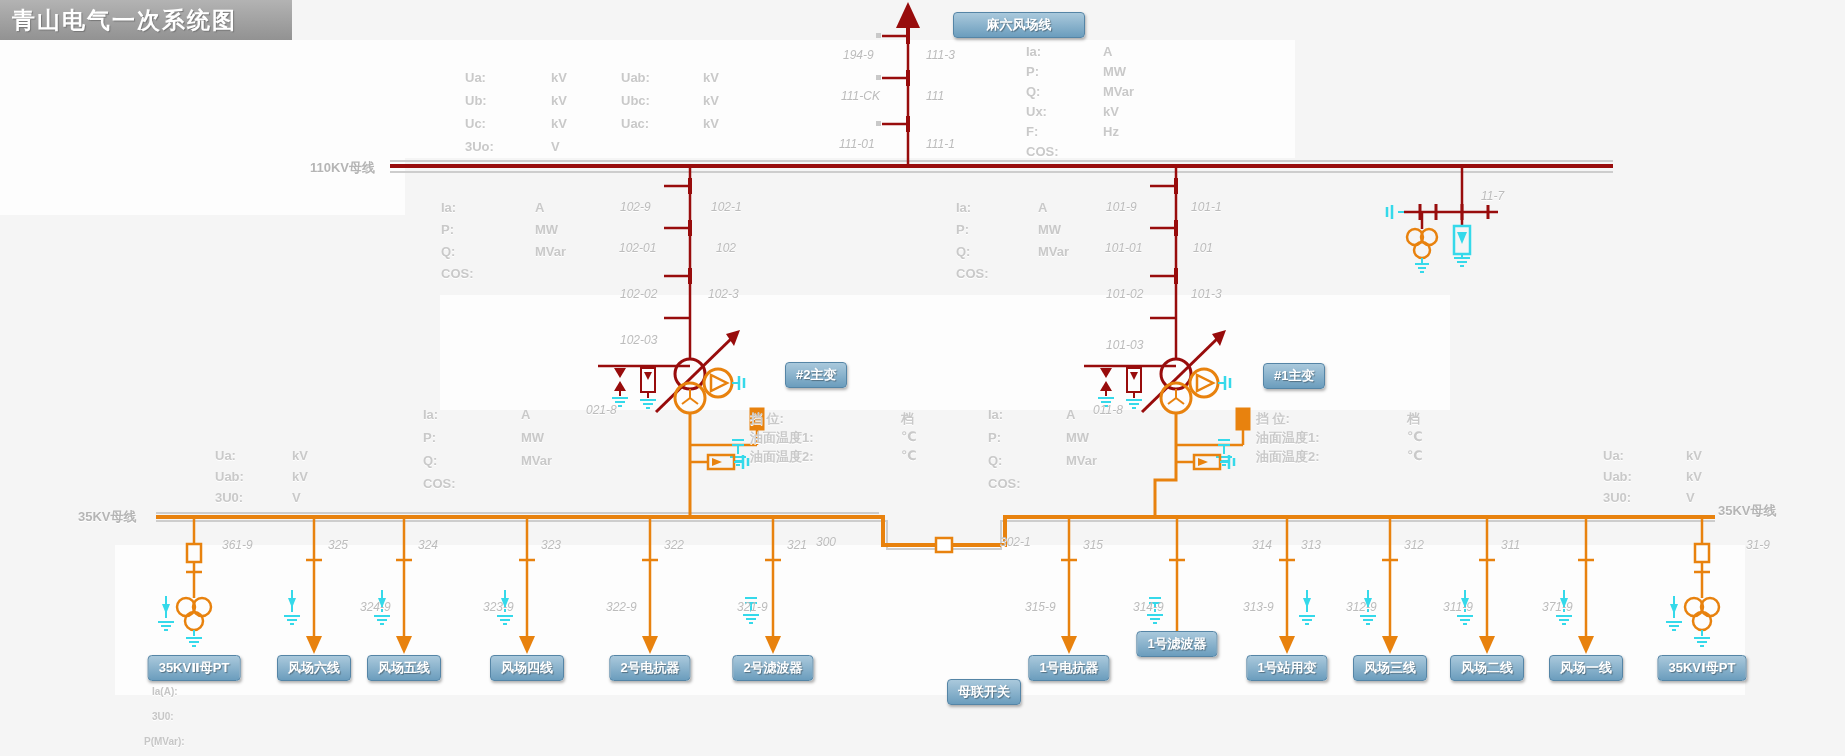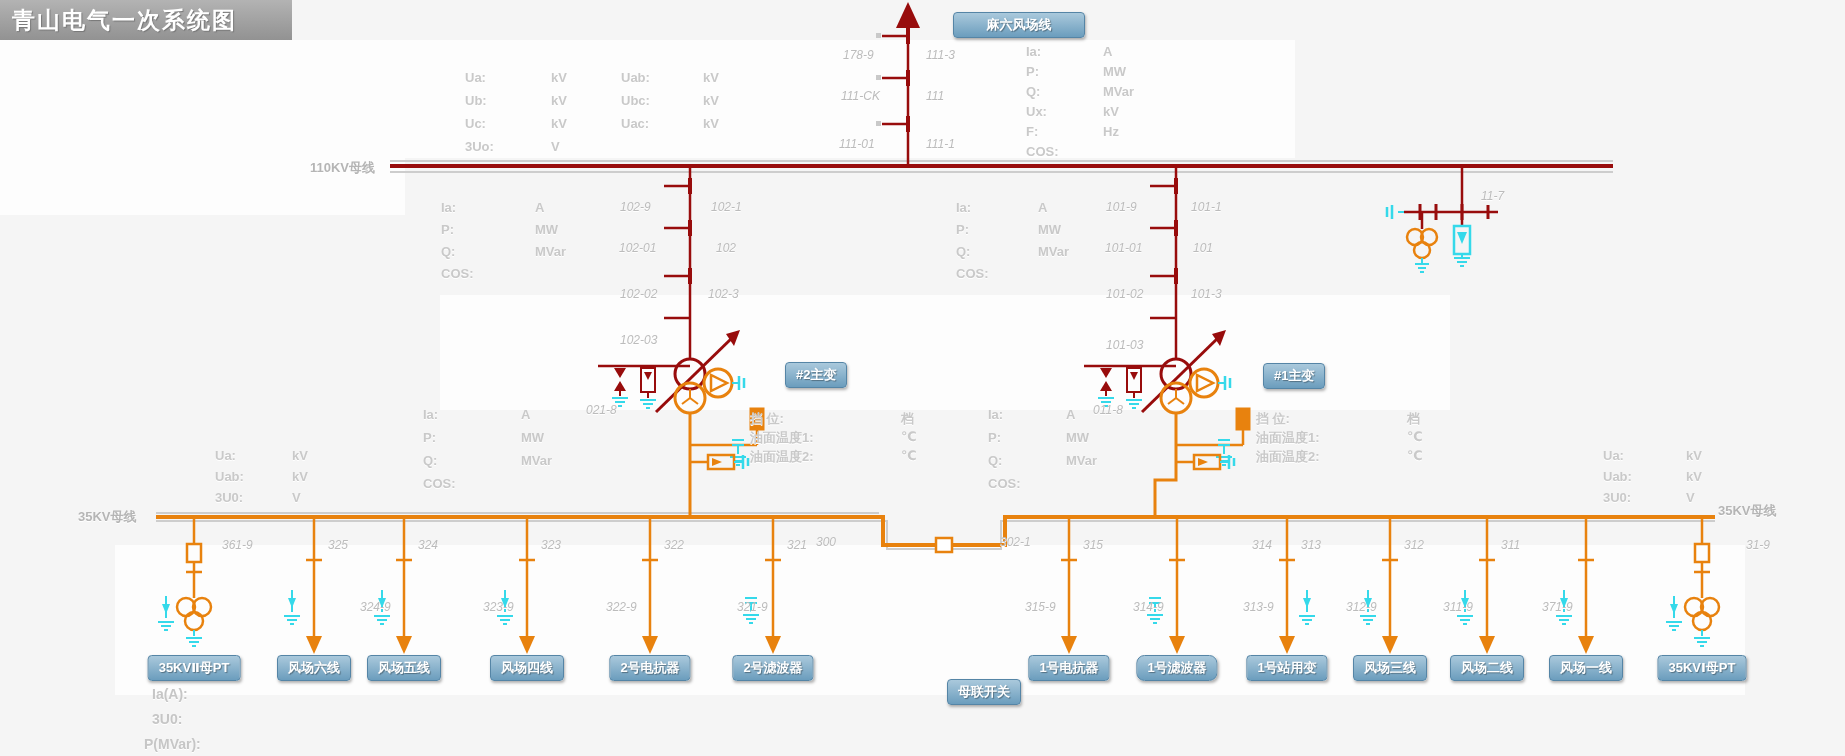--- a/index.html
+++ b/index.html
@@ -14,21 +14,21 @@
   .lbl{position:absolute;font-style:italic;font-size:12px;color:#bcbcbc;white-space:nowrap;
        text-shadow:0 1px 0 #fff;}
   .meas{font-style:normal;font-size:13px;font-weight:bold;color:#c9c9c9;}
   .buslbl{position:absolute;font-size:13px;font-weight:bold;color:#b5b5b5;white-space:nowrap;
           text-shadow:0 1px 0 #fff;}
   .badge{position:absolute;background:linear-gradient(#aac9dc,#6b9dbd);
     border:1px solid #5585a6;border-radius:4px;color:#fff;font-size:13px;font-weight:bold;
     padding:3px 10px;white-space:nowrap;box-shadow:1px 2px 3px rgba(0,0,0,.3);
     text-shadow:1px 1px 1px rgba(0,0,0,.35);}
   .badge.center{transform:translateX(-50%);}
-  .corner{position:absolute;font-size:14px;font-weight:bold;color:#c6c6c6;white-space:nowrap;
+  .corner{position:absolute;font-size:10px;font-weight:bold;color:#c6c6c6;white-space:nowrap;
           text-shadow:0 1px 0 #fff;}
 </style>
 </head>
 <body>
 
 <div class="patch" style="left:0;top:40px;width:405px;height:175px;"></div>
 <div class="patch" style="left:405px;top:40px;width:890px;height:118px;"></div>
 <div class="patch" style="left:440px;top:295px;width:1010px;height:115px;"></div>
 <div class="patch" style="left:115px;top:545px;width:1630px;height:150px;"></div>
 
@@ -313,21 +313,21 @@
 <div class="badge" style="left:1263px;top:363px;">#1主变</div>
 
 <div class="buslbl" style="left:310px;top:159px;">110KV母线</div>
 <div class="buslbl" style="left:78px;top:508px;">35KV母线</div>
 <div class="buslbl" style="left:1718px;top:502px;">35KV母线</div>
 
 <div class="corner" style="left:152px;top:686px;">Ia(A):</div>
 <div class="corner" style="left:152px;top:711px;">3U0:</div>
 <div class="corner" style="left:144px;top:736px;">P(MVar):</div>
 
-<div class="lbl" style="left: 843px; top: 48px;">178-9</div>
+<div class="lbl" style="left: 843px; top: 48px;">194-9</div>
 <div class="lbl" style="left: 926px; top: 48px;">111-3</div>
 <div class="lbl" style="left: 841px; top: 89px;">111-CK</div>
 <div class="lbl" style="left: 926px; top: 89px;">111</div>
 <div class="lbl" style="left: 839px; top: 137px;">111-01</div>
 <div class="lbl" style="left: 926px; top: 137px;">111-1</div>
 <div class="lbl" style="left: 620px; top: 200px;">102-9</div>
 <div class="lbl" style="left: 711px; top: 200px;">102-1</div>
 <div class="lbl" style="left: 619px; top: 241px;">102-01</div>
 <div class="lbl" style="left: 716px; top: 241px;">102</div>
 <div class="lbl" style="left: 620px; top: 287px;">102-02</div>
@@ -435,21 +435,21 @@
 <div class="badge center" style="left: 650px; top: 655px;">2号电抗器</div>
 <div class="lbl" style="left: 664px; top: 538px;">322</div>
 <div class="lbl" style="left: 606px; top: 600px;">322-9</div>
 <div class="badge center" style="left: 773px; top: 655px;">2号滤波器</div>
 <div class="lbl" style="left: 787px; top: 538px;">321</div>
 <div class="lbl" style="left: 729px; top: 600px; margin-left: 8px;">321-9</div>
 <div class="badge center" style="left: 984px; top: 655px; margin-top: 24px;">母联开关</div>
 <div class="badge center" style="left: 1069px; top: 655px;">1号电抗器</div>
 <div class="lbl" style="left: 1083px; top: 538px;">315</div>
 <div class="lbl" style="left: 1025px; top: 600px;">315-9</div>
-<div class="badge center" style="left: 1177px; top: 655px; border-radius: 8px;">1号滤波器</div>
+<div class="badge center" style="left: 1177px; top: 631px;">1号滤波器</div>
 <div class="lbl" style="left: 1252px; top: 538px;">314</div>
 <div class="lbl" style="left: 1133px; top: 600px;">314-9</div>
 <div class="badge center" style="left: 1287px; top: 655px;">1号站用变</div>
 <div class="lbl" style="left: 1301px; top: 538px;">313</div>
 <div class="lbl" style="left: 1243px; top: 600px;">313-9</div>
 <div class="badge center" style="left: 1390px; top: 655px;">风场三线</div>
 <div class="lbl" style="left: 1404px; top: 538px;">312</div>
 <div class="lbl" style="left: 1346px; top: 600px;">312-9</div>
 <div class="badge center" style="left: 1487px; top: 655px;">风场二线</div>
 <div class="lbl" style="left: 1501px; top: 538px;">311</div>

